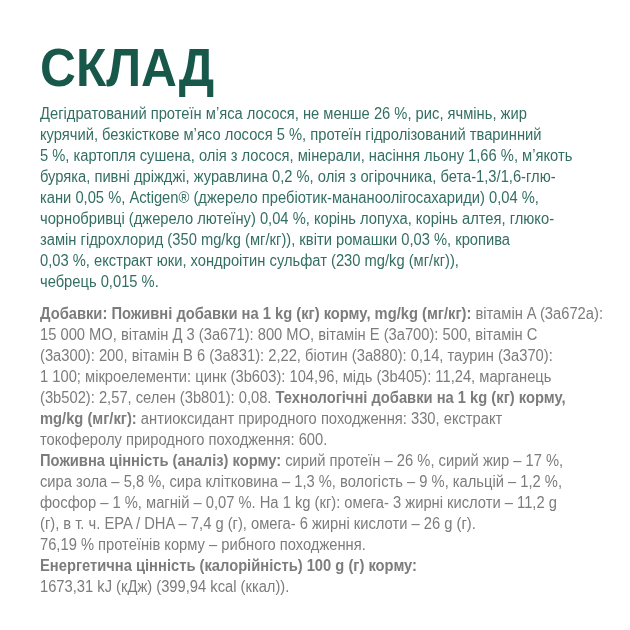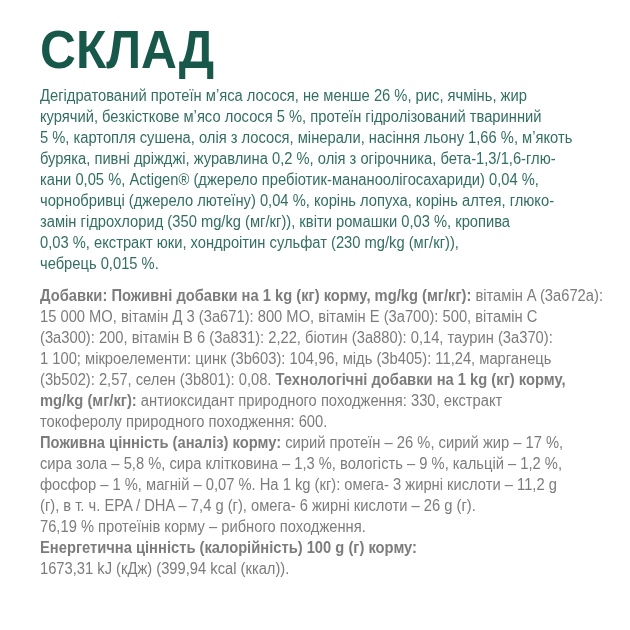--- a/index.html
+++ b/index.html
@@ -10,21 +10,21 @@
   }
   *{margin:0;padding:0;box-sizing:border-box;}
   html,body{width:630px;height:630px;}
   body{
     background:var(--c-bg);
     overflow:hidden;
     font-family:"Liberation Sans","DejaVu Sans",sans-serif;
   }
   .page{
     width:580px;height:630px;
-    padding:22px 0 0 40px;
+    padding:40px 0 0 40px;
     background:var(--c-bg);
   }
   .title{
     font-size:54px;
     line-height:54px;
     font-weight:700;
     color:var(--c-title);
     letter-spacing:0px;
     transform:scaleX(0.92);
     transform-origin:0 0;

